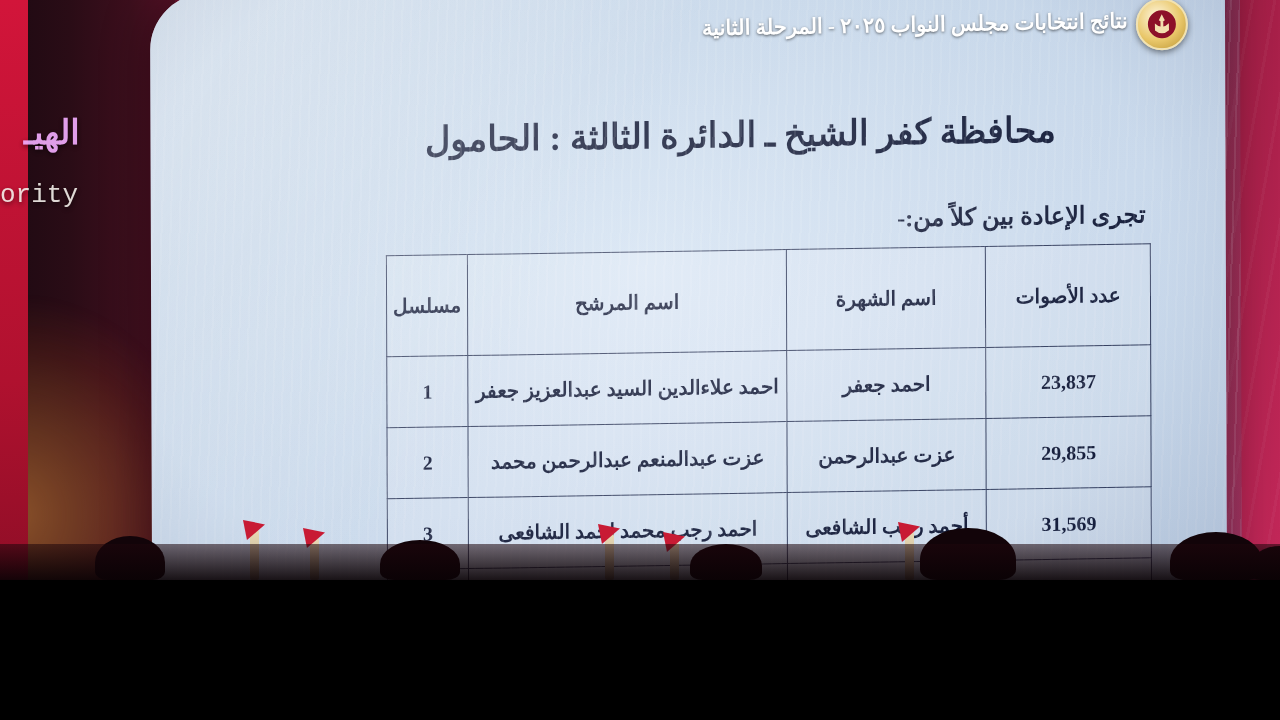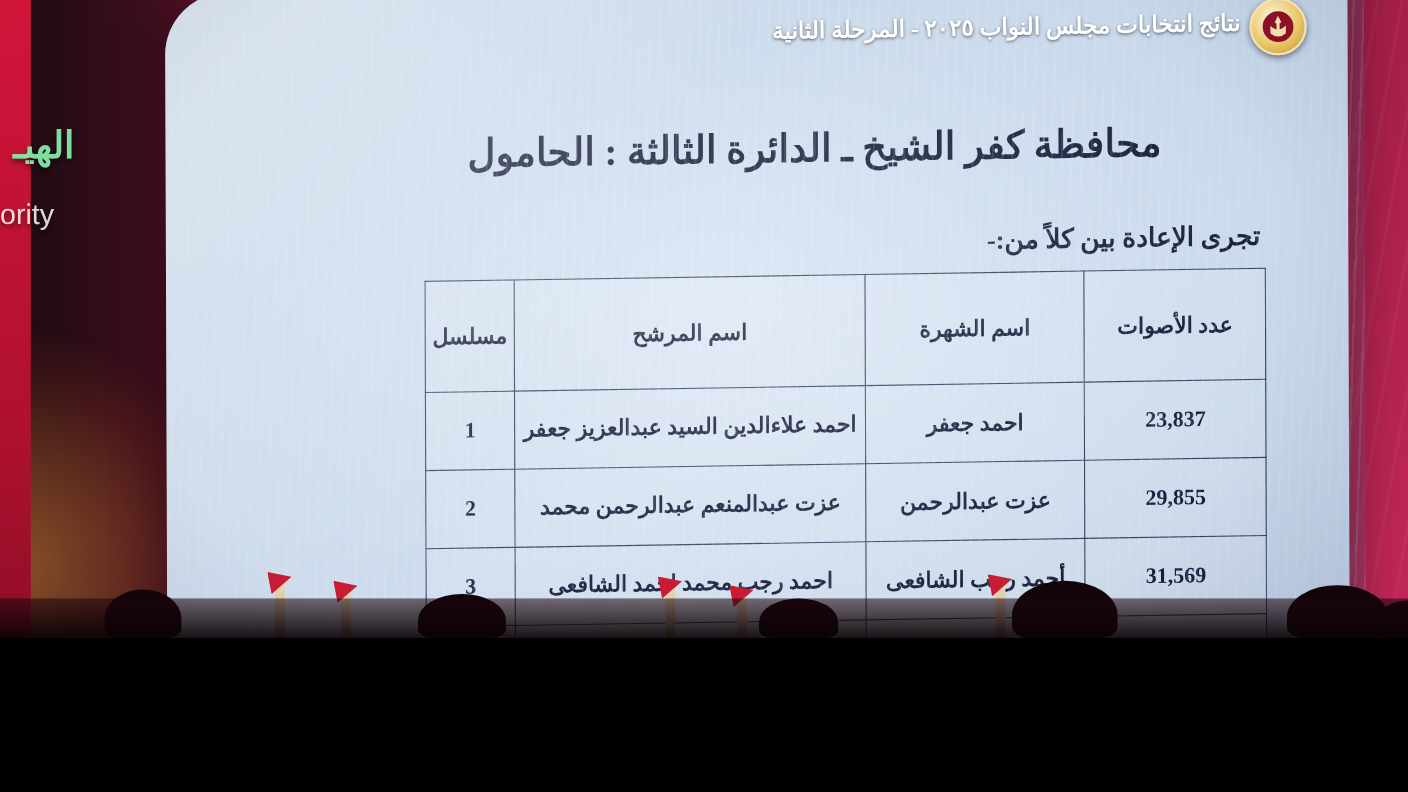--- a/index.html
+++ b/index.html
@@ -233,36 +233,36 @@
   .flag-top {
     position: absolute;
     top: -10px;
     left: -7px;
     width: 22px; height: 20px;
     background: #c81b34;
     clip-path: polygon(0 0, 100% 22%, 18% 100%);
   }
   .overlay-left-text {
     position: absolute;
-    left: 12px;
+    left: 24px;
     top: 112px;
-    color: #86efac;
+    color: #f0abfc;
     font-size: 34px;
     font-weight: bold;
     font-family: "Liberation Serif", serif;
     opacity: .92;
     text-shadow: 0 2px 5px rgba(0,0,0,.6);
   }
   .overlay-left-text2 {
     position: absolute;
     left: 0px;
     top: 180px;
     color: #f3f0ea;
     font-size: 26px;
-    font-family: Liberation Sans, sans-serif;
+    font-family: Liberation Mono, monospace;
     opacity: .9;
     text-shadow: 0 2px 5px rgba(0,0,0,.6);
   }
 </style>
 </head>
 <body>
 
 <div id="stage">
 
   <div class="backdrop"></div>

